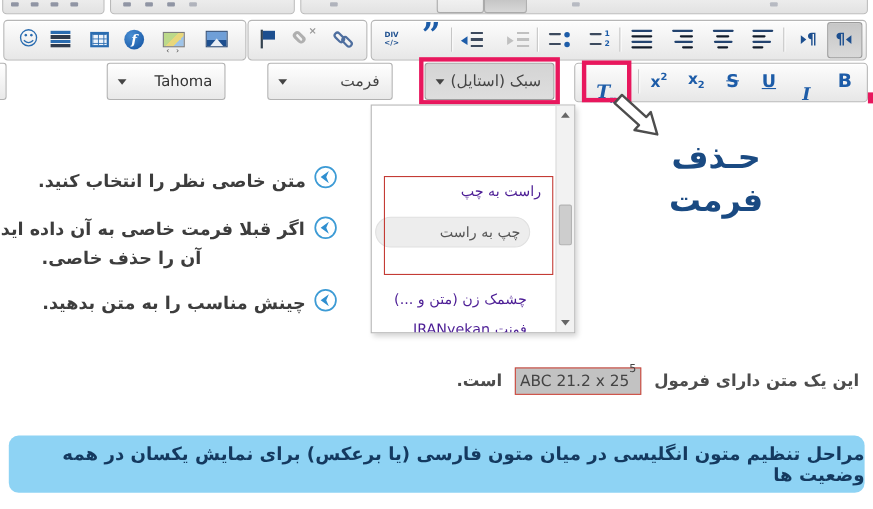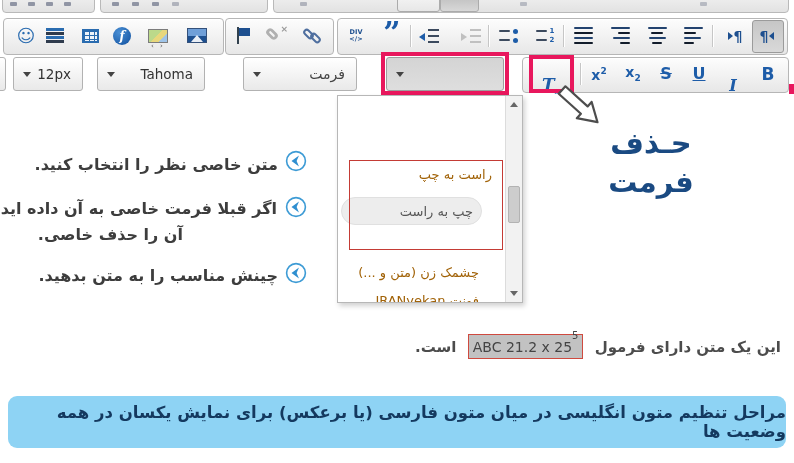--- a/index.html
+++ b/index.html
@@ -104,21 +104,21 @@
       background:linear-gradient(#fefefe,#bdbdbd);border-bottom:1px solid #c9c9c9;}
   .panel-head span{position:absolute;right:8px;bottom:5px;font-size:12px;font-weight:bold;color:#4a4a4a;}
   .sbar{position:absolute;top:0;right:0;width:17px;height:100%;background:#f2f2f2;
       border-left:1px solid #dcdcdc;box-sizing:border-box;}
   .sbar .thumb{position:absolute;left:2px;right:2px;top:90px;height:35px;background:#cdcdcd;
       border:1px solid #b3b3b3;border-radius:2px;}
   .sbar .up,.sbar .dn{position:absolute;left:4px;width:0;height:0;border-left:4px solid transparent;
       border-right:4px solid transparent;}
   .sbar .up{top:6px;border-bottom:5px solid #666;}
   .sbar .dn{bottom:6px;border-top:5px solid #666;}
-  .ditem{position:absolute;font-size:13px;color:#a16207;direction:rtl;white-space:nowrap;}
+  .ditem{position:absolute;font-size:13px;color:#4c1d95;direction:rtl;white-space:nowrap;}
   .ditem.hovbg{background:#ededed;border:1px solid #e0e0e0;border-radius:3px;color:#555;}
   .redbox-thin{position:absolute;border:1px solid #c43b35;box-sizing:border-box;z-index:7;}
   
   .ann-title{position:absolute;left:595px;top:124px;width:112px;text-align:center;
       font-size:29px;line-height:39px;font-weight:bold;color:#1a4a82;direction:rtl;}
   .inst-text{position:absolute;font-size:16px;font-weight:bold;color:#3d3d3d;direction:rtl;
       white-space:nowrap;}
   .inst-icon{position:absolute;width:22px;height:22px;}
   .formula{position:absolute;top:334px;right:13px;direction:rtl;font-size:15px;font-weight:bold;
       color:#4c4c4c;white-space:nowrap;}
@@ -289,36 +289,33 @@
   </div>
   <div class="pressed-pad" style="left:752px;top:20px;width:30px;height:31px;"></div>
   <div class="tbtn" style="left:753px;">
     <span class="pp">
         <span>¶</span>
         <span class="tri-l"></span>
       </span>
   </div>
 
   <div class="combo" style="left:-12px;width:18px;"></div>
-  <div class="combo" style="left:13px;width:70px;">
-    <span class="caret"></span>
-    <span class="val">12px</span>
-  </div>
   <div class="combo" style="left:97px;width:108px;">
     <span class="caret"></span>
     <span class="val">Tahoma</span>
   </div>
   <div class="combo rtl" style="left:243px;width:114px;">
     <span class="caret"></span>
     <span class="val">فرمت</span>
   </div>
 
   <div class="hl" style="left:381px;top:52px;width:128px;height:43px;z-index:5;"></div>
   <div class="combo rtl pressed" style="left:386px;top:57px;width:118px;z-index:5;">
     <span class="caret"></span>
+    <span class="val">سبک (استایل)</span>
   </div>
 
   <div class="grp" style="left:522px;top:57px;width:265px;height:34px;"></div>
   <div class="hl" style="left:529px;top:55px;width:45px;height:38px;z-index:4;"></div>
   <div class="r2btn" style="left:536px;">
     <span class="ltr-lab serif-it" style="font-size:17px;"><span>T</span><sub class="small" style="font-style:normal;">x</sub></span>
   </div>
   <div class="vdiv" style="left:580px;top:63px;height:22px;"></div>
   <div class="r2btn" style="left:584px;">
     <span class="ltr-lab" style="font-size:14px;"><span>x</span><sup class="small">2</sup></span>

